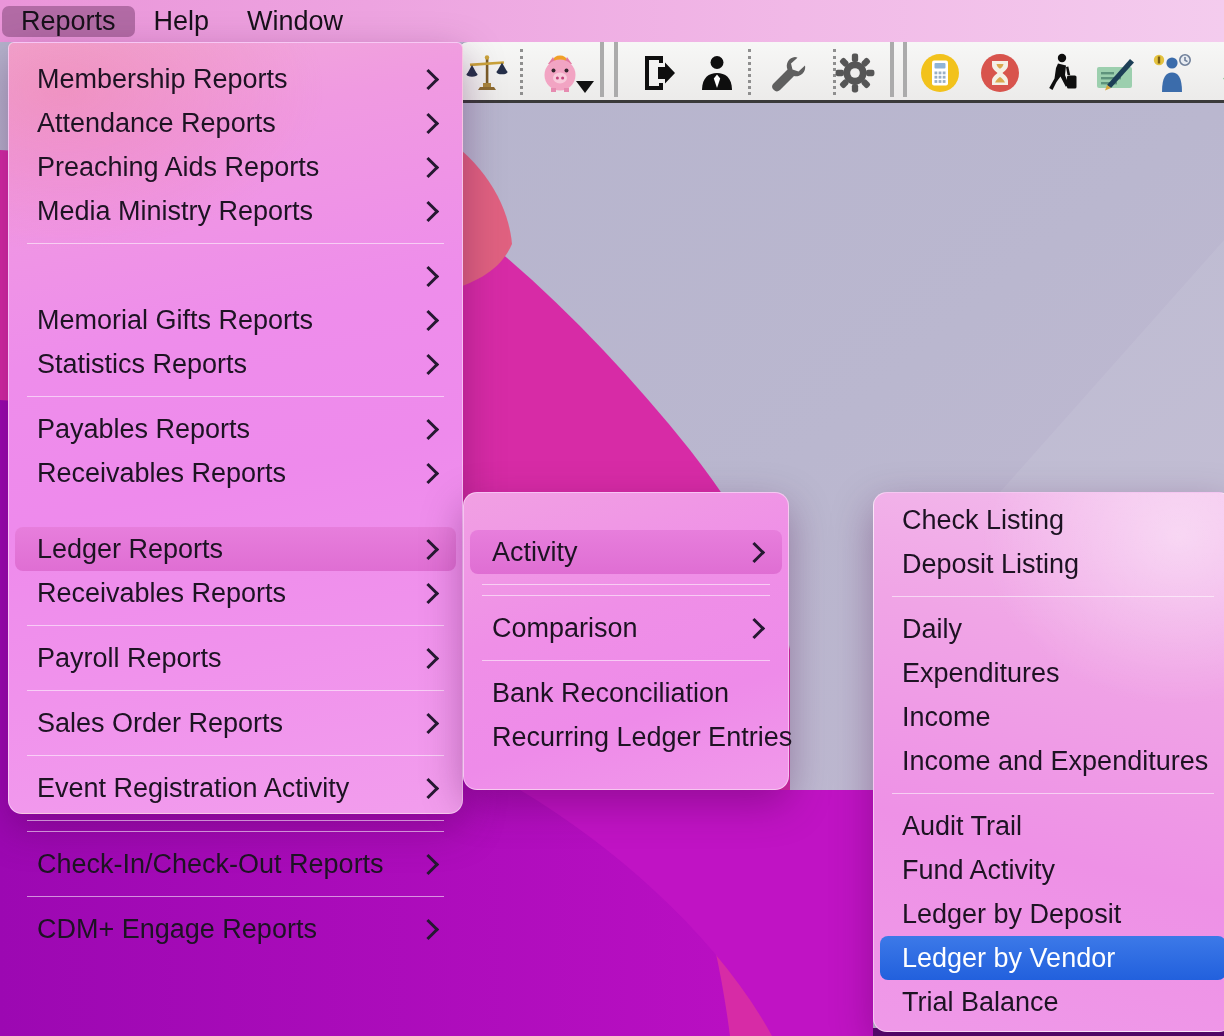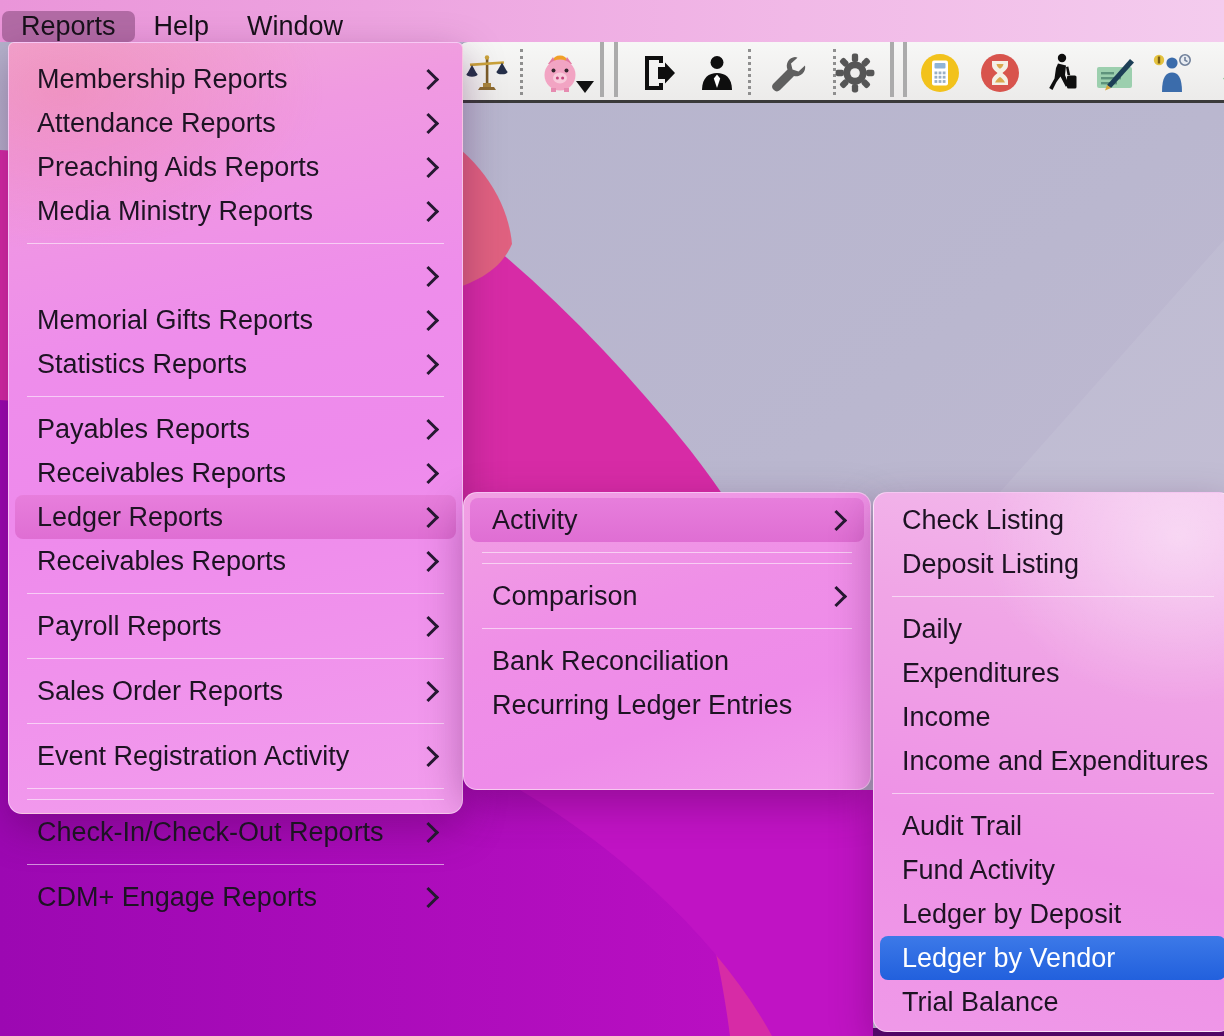--- a/index.html
+++ b/index.html
@@ -8,21 +8,21 @@
     font-family:"Liberation Sans", sans-serif;
     background:#b7b5cd;
     -webkit-font-smoothing:antialiased;
   }
   
   #wallpaper{position:absolute;left:0;top:0;width:1224px;height:1036px;}
   
   .menubar{
     position:absolute;left:0;top:0;width:1224px;height:42px;
     background:linear-gradient(90deg,#ea95d9 0%,#eda3e0 30%,#f1b9e7 65%,#f4ccee 100%);
-    display:flex;align-items:flex-end;z-index:30;
+    display:flex;align-items:center;z-index:30;
   }
   .menubar-item{
     display:flex;align-items:center;padding:0 19px;
     font-size:27px;color:#17111a;white-space:nowrap;
   }
   .menubar-item.selected{
     margin-left:2px;background:#b26ba5;border-radius:7px;
   }
   
   .window{
@@ -50,37 +50,37 @@
     box-sizing:border-box;
   }
   .menu1{
     left:8px;top:42px;width:455px;height:772px;
     border-radius:6px 6px 14px 14px;padding:14px 0;
     background:
       radial-gradient(ellipse 420px 260px at 12% 6%, rgba(238,188,255,0) 0%, rgba(236,120,150,.38) 0%, rgba(236,120,150,0) 62%),
       linear-gradient(168deg,#f2abd9 0%,#f09ae1 14%,#ee8deb 38%,#ee8aec 56%,#f092ec 76%,#f29ded 100%);
   }
   .menu2{
-    left:463px;top:492px;width:408px;height:298px;
+    left:463px;top:492px;width:326px;height:298px;
     border-radius:14px;padding:5px 0 8px;
     background:linear-gradient(162deg,#f1a0e3 0%,#ef8fe7 40%,#ee8be9 70%,#f199ea 100%);
   }
   .menu3{
     left:873px;top:492px;width:360px;height:540px;
     border-radius:14px;padding:5px 0 8px;
     background:
       radial-gradient(ellipse 300px 260px at 85% 8%, rgba(255,255,255,.45), rgba(255,255,255,0) 65%),
       linear-gradient(195deg,#f3bdec 0%,#f0a5e6 30%,#ee91e6 65%,#ef99e8 100%);
   }
   .mi{
     height:44px;margin:0 6px;padding:0 16px 0 22px;border-radius:8px;
     display:flex;align-items:center;
     font-size:27px;color:#1d1323;white-space:nowrap;
   }
-  .mi.hl-pink{background:linear-gradient(180deg,#e77edc,#df6ed3);}
+  .mi.hl-pink{background:linear-gradient(180deg,#e77edc,#df6ed3);margin-top:32px;}
   .mi.hl-blue{background:linear-gradient(180deg,#3c79e8,#2260dd);color:#ffffff;}
   .chev{
     margin-left:auto;width:12px;height:12px;margin-right:4px;
     border-top:3.5px solid #251831;border-right:3.5px solid #251831;
     transform:rotate(45deg);flex:0 0 auto;
   }
   .sep{height:1px;background:rgba(255,255,255,.55);margin:10px 18px;}
 </style>
 </head>
 <body>

